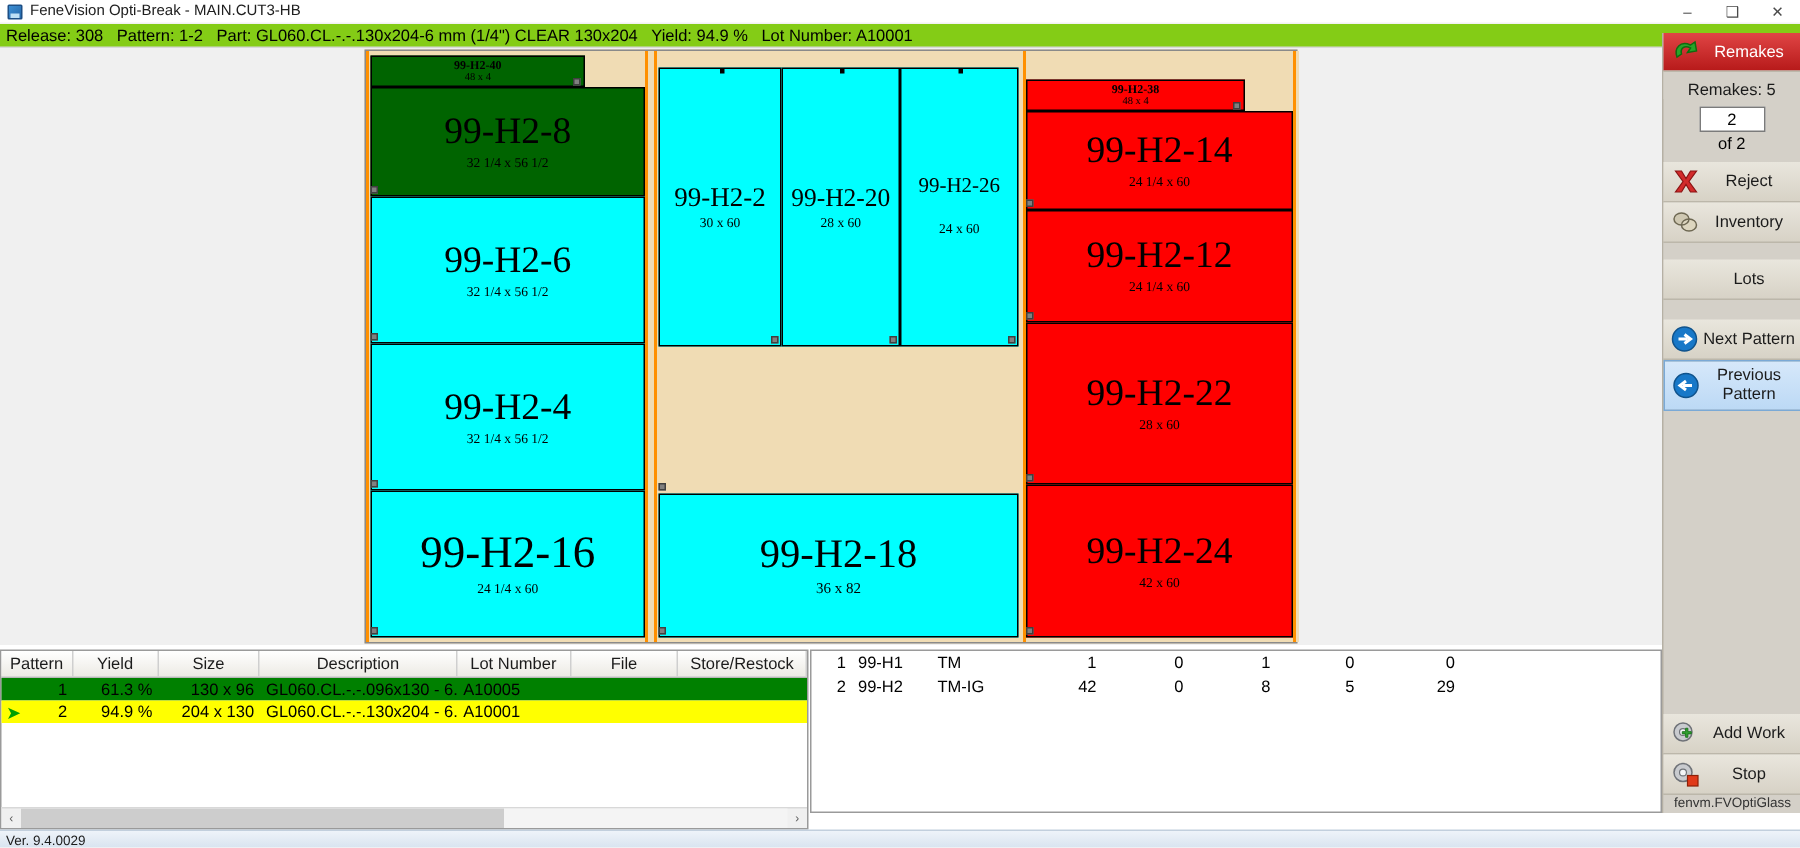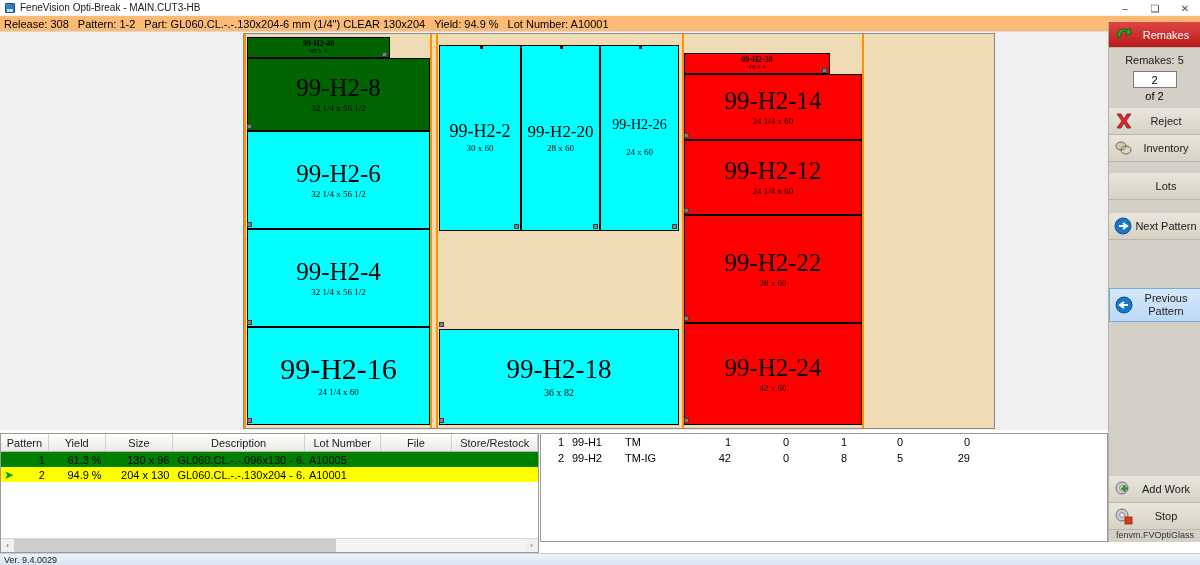--- a/index.html
+++ b/index.html
@@ -37,37 +37,37 @@
   .titlebar .title-text { white-space: nowrap; }
   .winbtns { position: absolute; right: 0; top: 0; height: 16px; display: flex; }
   .winbtn {
     width: 30px; height: 16px; display: flex; align-items: center; justify-content: center;
     font-size: 10px; color: #4a4a4a;
   }
 
   
   .infobar {
     position: absolute; left: 0; top: 16px; width: 1200px; height: 16px;
-    background: #fdba74; color: #000;
+    background: #84cc16; color: #000;
     font-size: 11px; display: flex; align-items: center;
     padding-left: 4px;
     border-bottom: 1px solid #d8d8d8;
   }
   .infobar span { white-space: nowrap; }
   .infobar .sep { display: inline-block; width: 9px; }
 
   
   .canvas {
     position: absolute; left: 0; top: 32px; width: 1108px; height: 398px;
     background: #f0f0f0;
     overflow: hidden;
   }
   .sheet {
     position: absolute; left: 243px; top: 1px;
-    width: 752px; height: 396px;
+    width: 622px; height: 396px;
     background: #f0dcb4;
     border: 1px solid #8a8a8a;
   }
   
   .orange-v {
     position: absolute; top: 0; bottom: 0; width: 2px; background: #ff9000;
   }
 
   .sec {
     position: absolute;
@@ -117,21 +117,20 @@
     padding-left: 4px;
   }
   .cmdbtn .lbl { flex: 1; text-align: center; padding-right: 4px; }
   .cmdbtn.remakes {
     background: linear-gradient(to bottom,#e04545 0%, #b71a1a 100%);
     color: #fff; height: 26px; font-weight: normal;
   }
   .cmdbtn.selected {
     background: linear-gradient(to bottom,#d6e8fa 0%, #bcd9f5 100%);
     border: 1px solid #7aa9d6;
-    margin-top: 48px;
   }
   .cmdbtn.two-line { height: 34px; }
   .cmdbtn.two-line .lbl { line-height: 1.15; }
   .ico { width: 22px; height: 20px; flex: none; position: relative; }
 
   .remakes-info {
     text-align: center; padding-top: 6px; font-size: 11px; color: #1b1b1b;
     background: #d4d0c8;
   }
   .counter-box {

